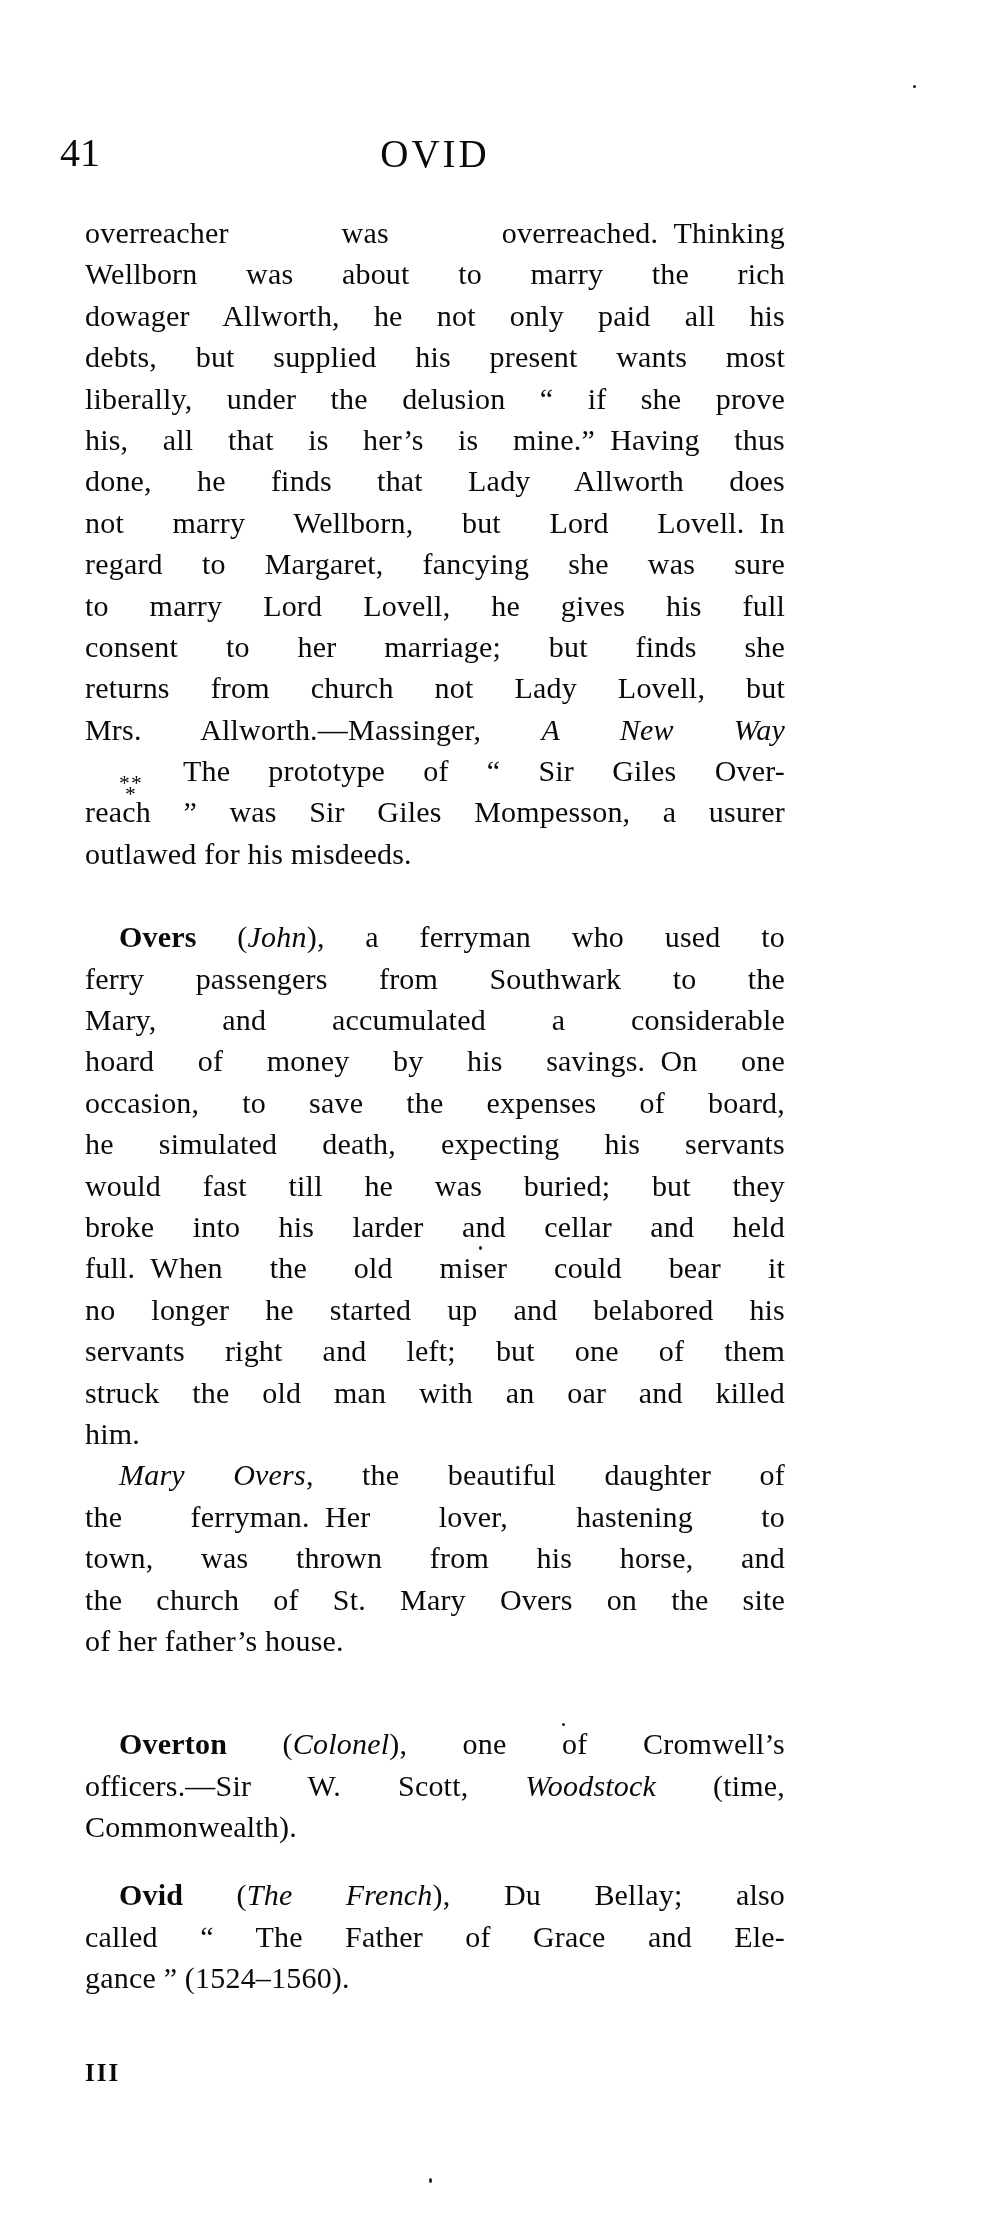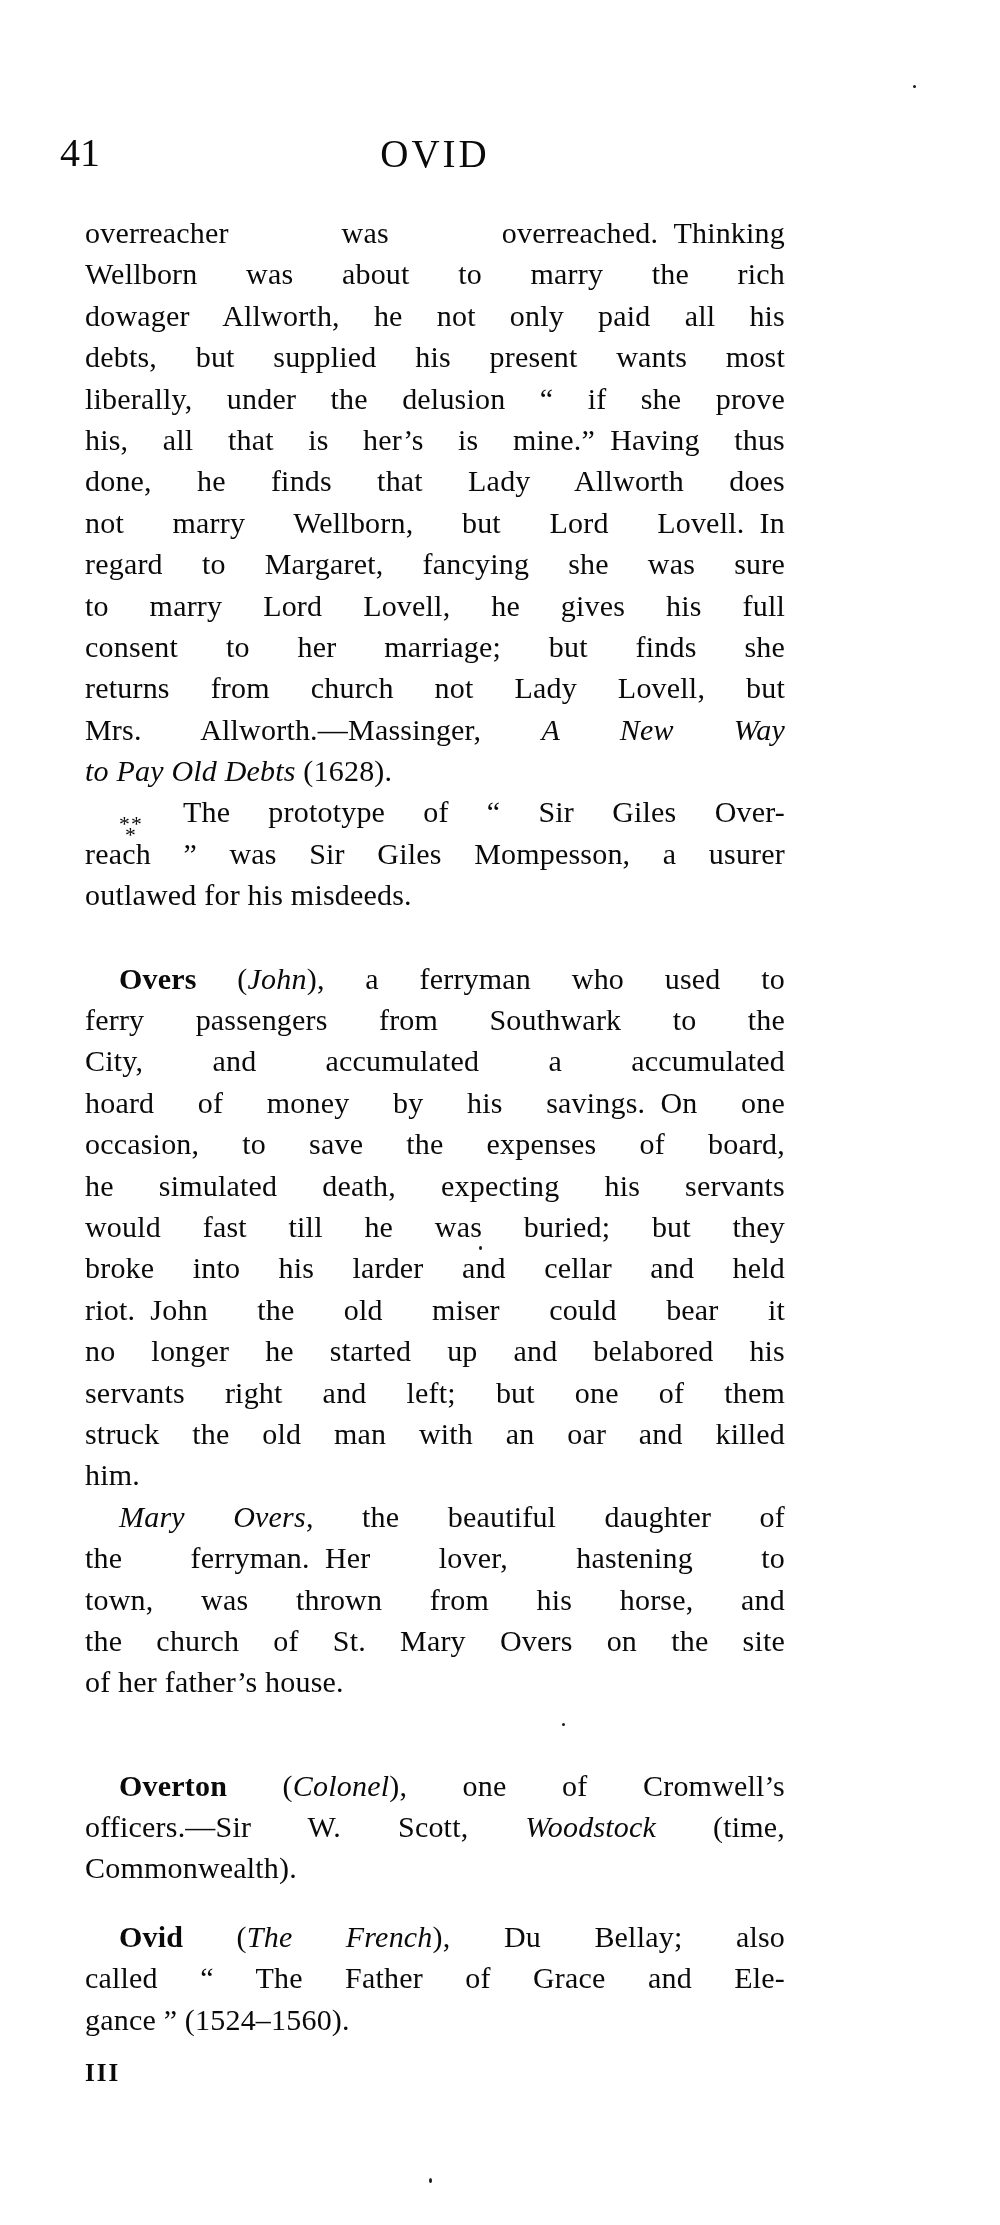--- a/index.html
+++ b/index.html
@@ -95,40 +95,39 @@
         <div class="line"><span>debts, but supplied his present wants most</span></div>
         <div class="line"><span>liberally, under the delusion “ if she prove</span></div>
         <div class="line"><span>his, all that is her’s is mine.” Having thus</span></div>
         <div class="line"><span>done, he finds that Lady Allworth does</span></div>
         <div class="line"><span>not marry Wellborn, but Lord Lovell. In</span></div>
         <div class="line"><span>regard to Margaret, fancying she was sure</span></div>
         <div class="line"><span>to marry Lord Lovell, he gives his full</span></div>
         <div class="line"><span>consent to her marriage; but finds she</span></div>
         <div class="line"><span>returns from church not Lady Lovell, but</span></div>
         <div class="line"><span>Mrs. Allworth.—Massinger, </span><span class="it">A New Way</span></div>
-        <div class="line last"><span class="it">to Pay Old Debts</span><span> (1628).</span></div>
       </div>
       <div class="para">
         <div class="line indent"><span class="asterism">
             <span>**</span>
             <span>*</span>
           </span><span> The prototype of “ Sir Giles Over-</span></div>
         <div class="line"><span>reach ” was Sir Giles Mompesson, a usurer</span></div>
         <div class="line last"><span>outlawed for his misdeeds.</span></div>
       </div>
       <div class="para" style="margin-top: 42px;">
         <div class="line indent"><span class="bf">Overs</span><span> (</span><span class="it">John</span><span>), a ferryman who used to</span></div>
         <div class="line"><span>ferry passengers from Southwark to the</span></div>
-        <div class="line"><span>City, and accumulated a accumulated</span></div>
+        <div class="line"><span>Mary, and accumulated a considerable</span></div>
         <div class="line"><span>hoard of money by his savings. On one</span></div>
         <div class="line"><span>occasion, to save the expenses of board,</span></div>
         <div class="line"><span>he simulated death, expecting his servants</span></div>
         <div class="line"><span>would fast till he was buried; but they</span></div>
         <div class="line"><span>broke into his larder and cellar and held</span></div>
-        <div class="line"><span>riot. John the old miser could bear it</span></div>
+        <div class="line"><span>full. When the old miser could bear it</span></div>
         <div class="line"><span>no longer he started up and belabored his</span></div>
         <div class="line"><span>servants right and left; but one of them</span></div>
         <div class="line"><span>struck the old man with an oar and killed</span></div>
         <div class="line last"><span>him.</span></div>
       </div>
       <div class="para">
         <div class="line indent"><span class="it">Mary Overs</span><span>, the beautiful daughter of</span></div>
         <div class="line"><span>the ferryman. Her lover, hastening to</span></div>
         <div class="line"><span>town, was thrown from his horse, and</span></div>
         <div class="line"><span>the church of St. Mary Overs on the site</span></div>

